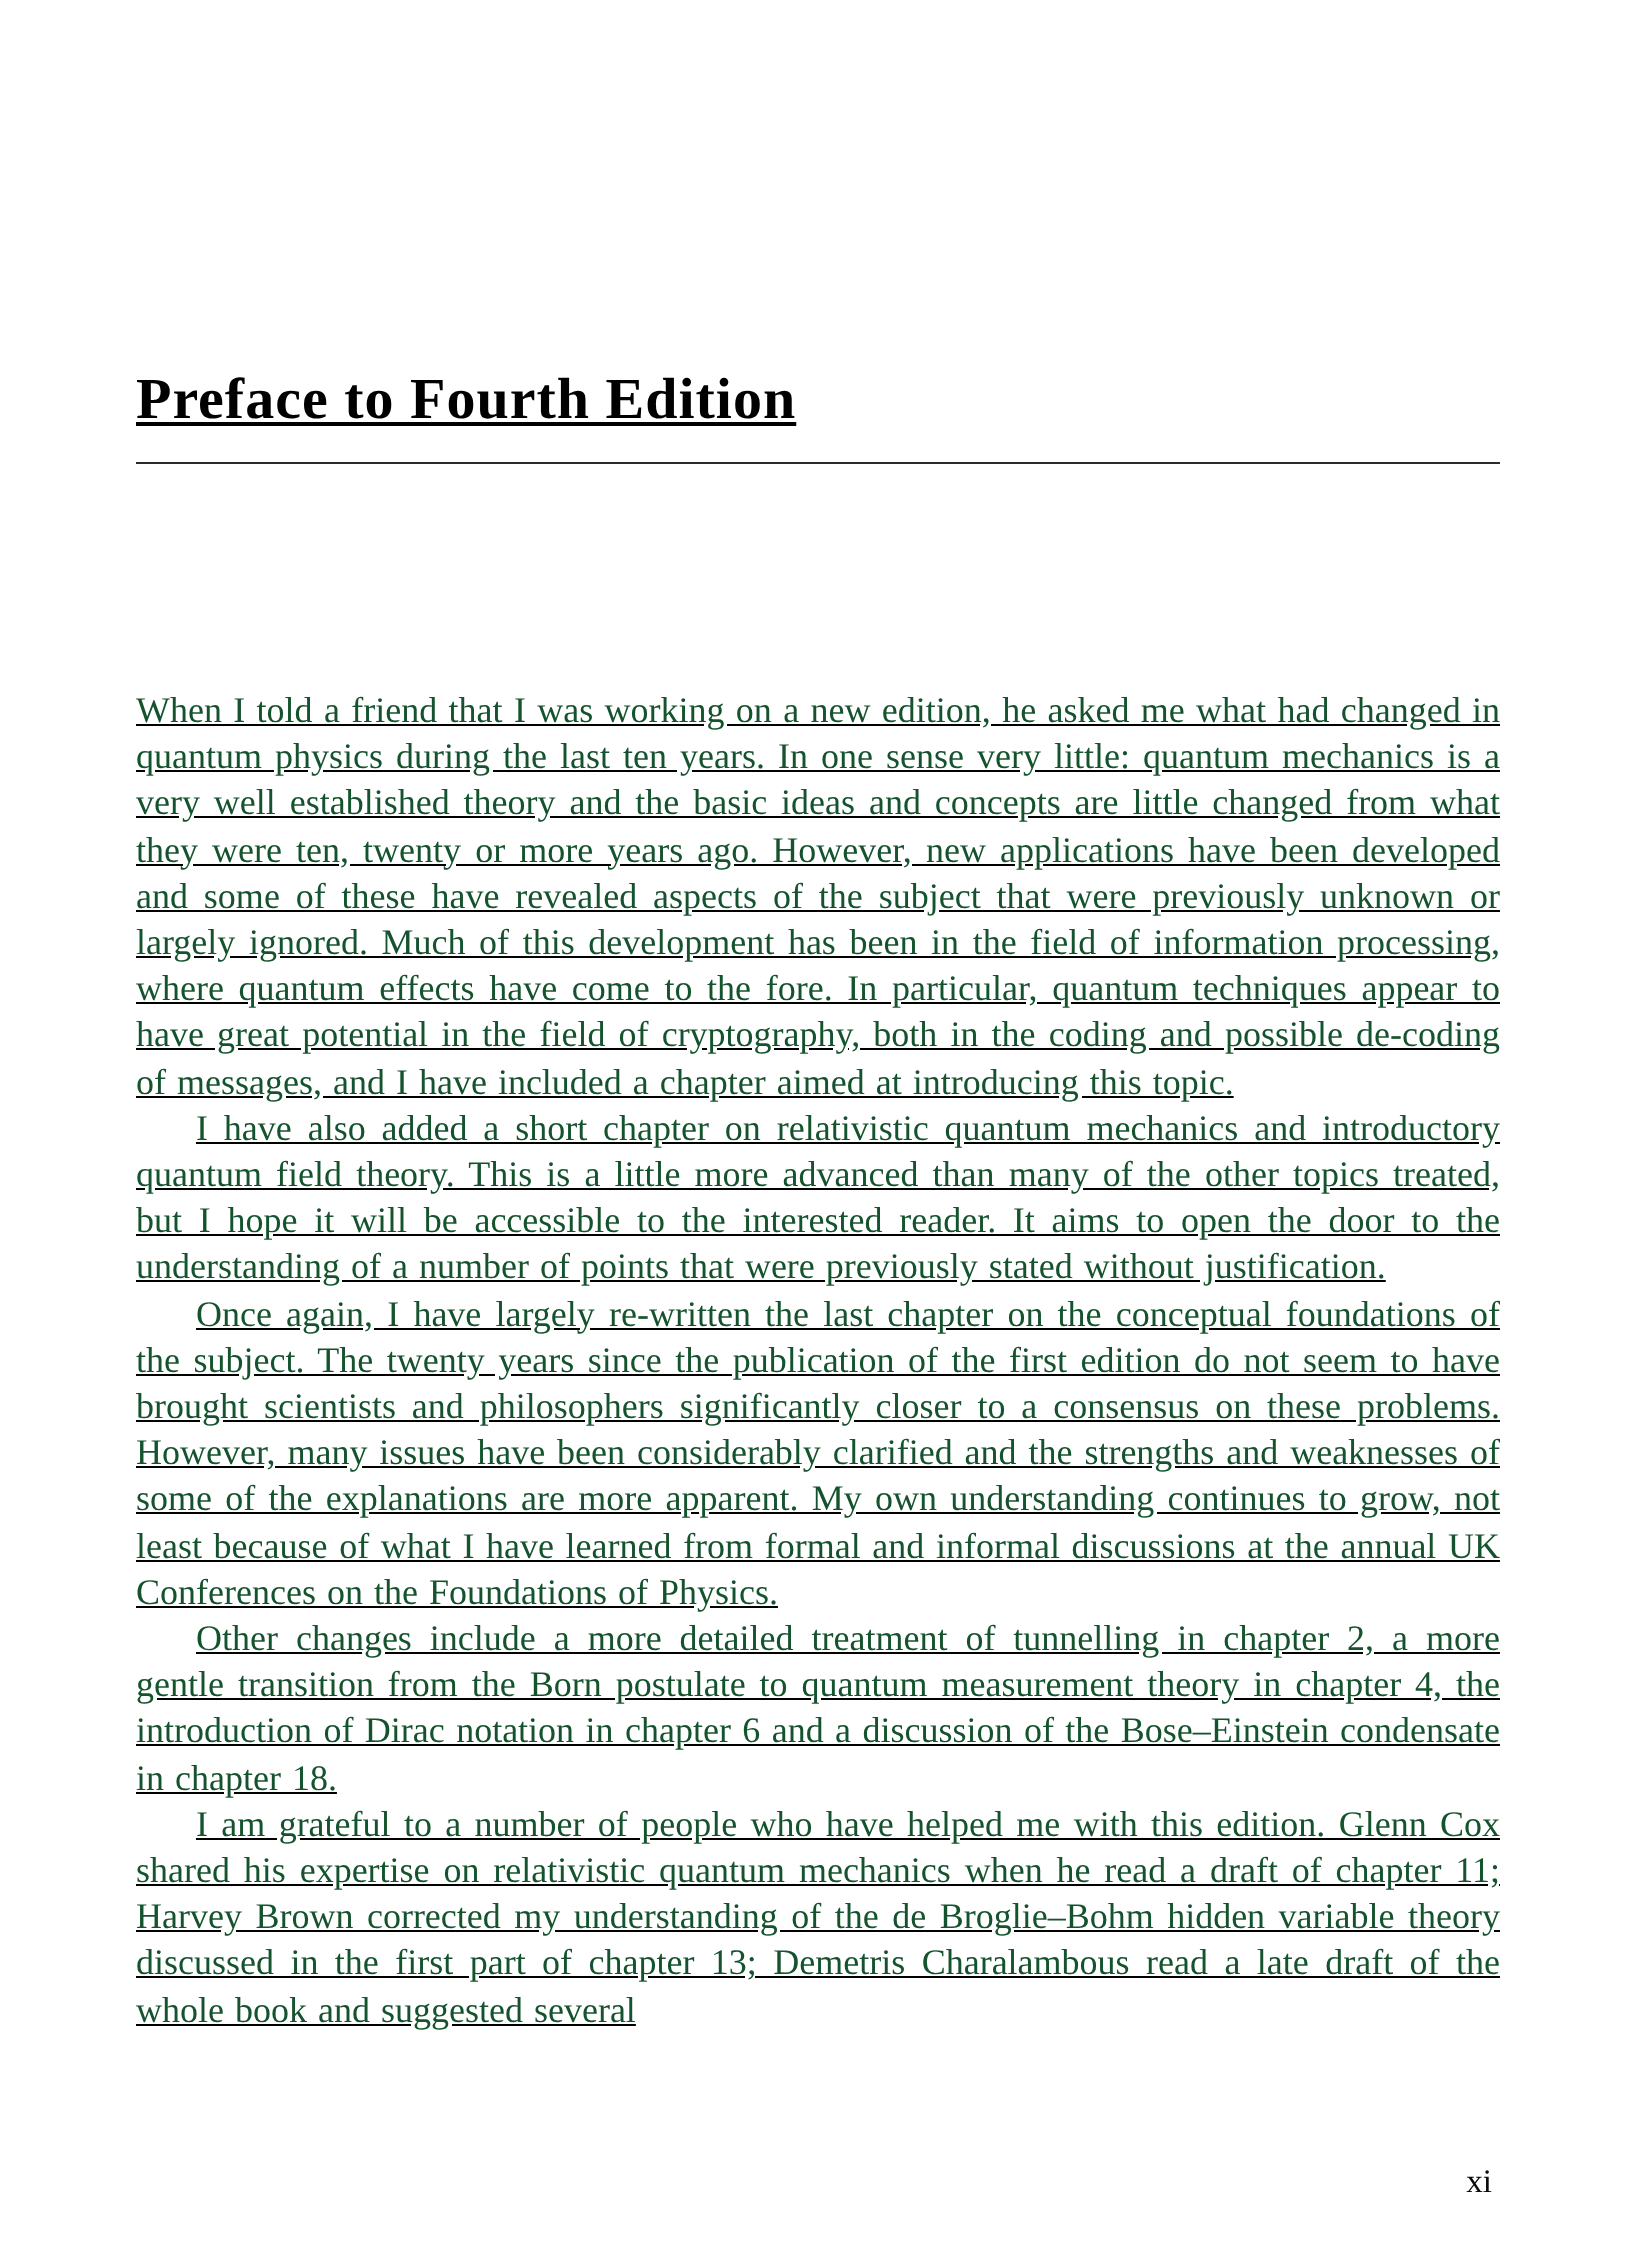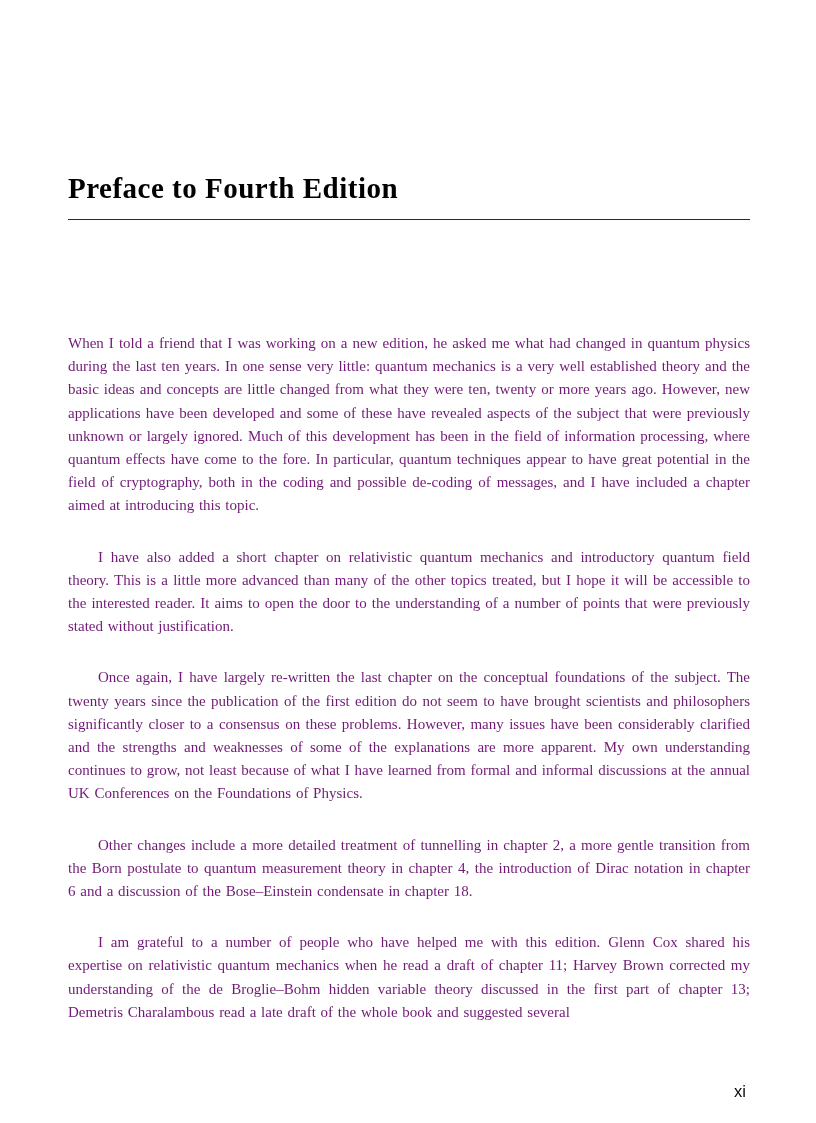--- a/index.html
+++ b/index.html
@@ -12,59 +12,59 @@
     width: 816px;
     height: 1123px;
     background: #ffffff;
     overflow: hidden;
     margin: 0 auto;
   }
   .content {
     position: absolute;
     left: 68px;
     right: 66px;
-    top: 0;
+    top: 12px;
+    text-decoration: underline;
   }
   .title {
     margin-top: 172px;
     font-size: 29px;
     font-weight: bold;
     color: #000000;
     letter-spacing: 0.5px;
     font-family: "Liberation Serif", "DejaVu Serif", serif;
   }
   .title-rule {
     margin-top: 14px;
     border: none;
     border-top: 1.5px solid #2b2b2b;
     height: 0;
     width: 100%;
   }
   .body-text {
     margin-top: 112px;
-    color: #701a75;
-    font-size: 15px;
+    color: #14532d;
+    font-size: 18px;
     line-height: 23.2px;
     text-align: justify;
     word-spacing: 1px;
   }
   .body-text p {
     margin: 0;
   }
   .body-text p.indent {
     text-indent: 30px;
-    margin-top: 28px;
   }
   .page-number {
     position: absolute;
     right: 70px;
     bottom: 22px;
     font-size: 16.5px;
     color: #0a0a0a;
-    font-family: Liberation Sans, sans-serif;
+    font-family: Liberation Serif, serif;
   }
 </style>
 </head>
 <body>
 
 <div class="page">
   <div class="content">
 
     <h1 class="title">Preface to Fourth Edition</h1>
 

